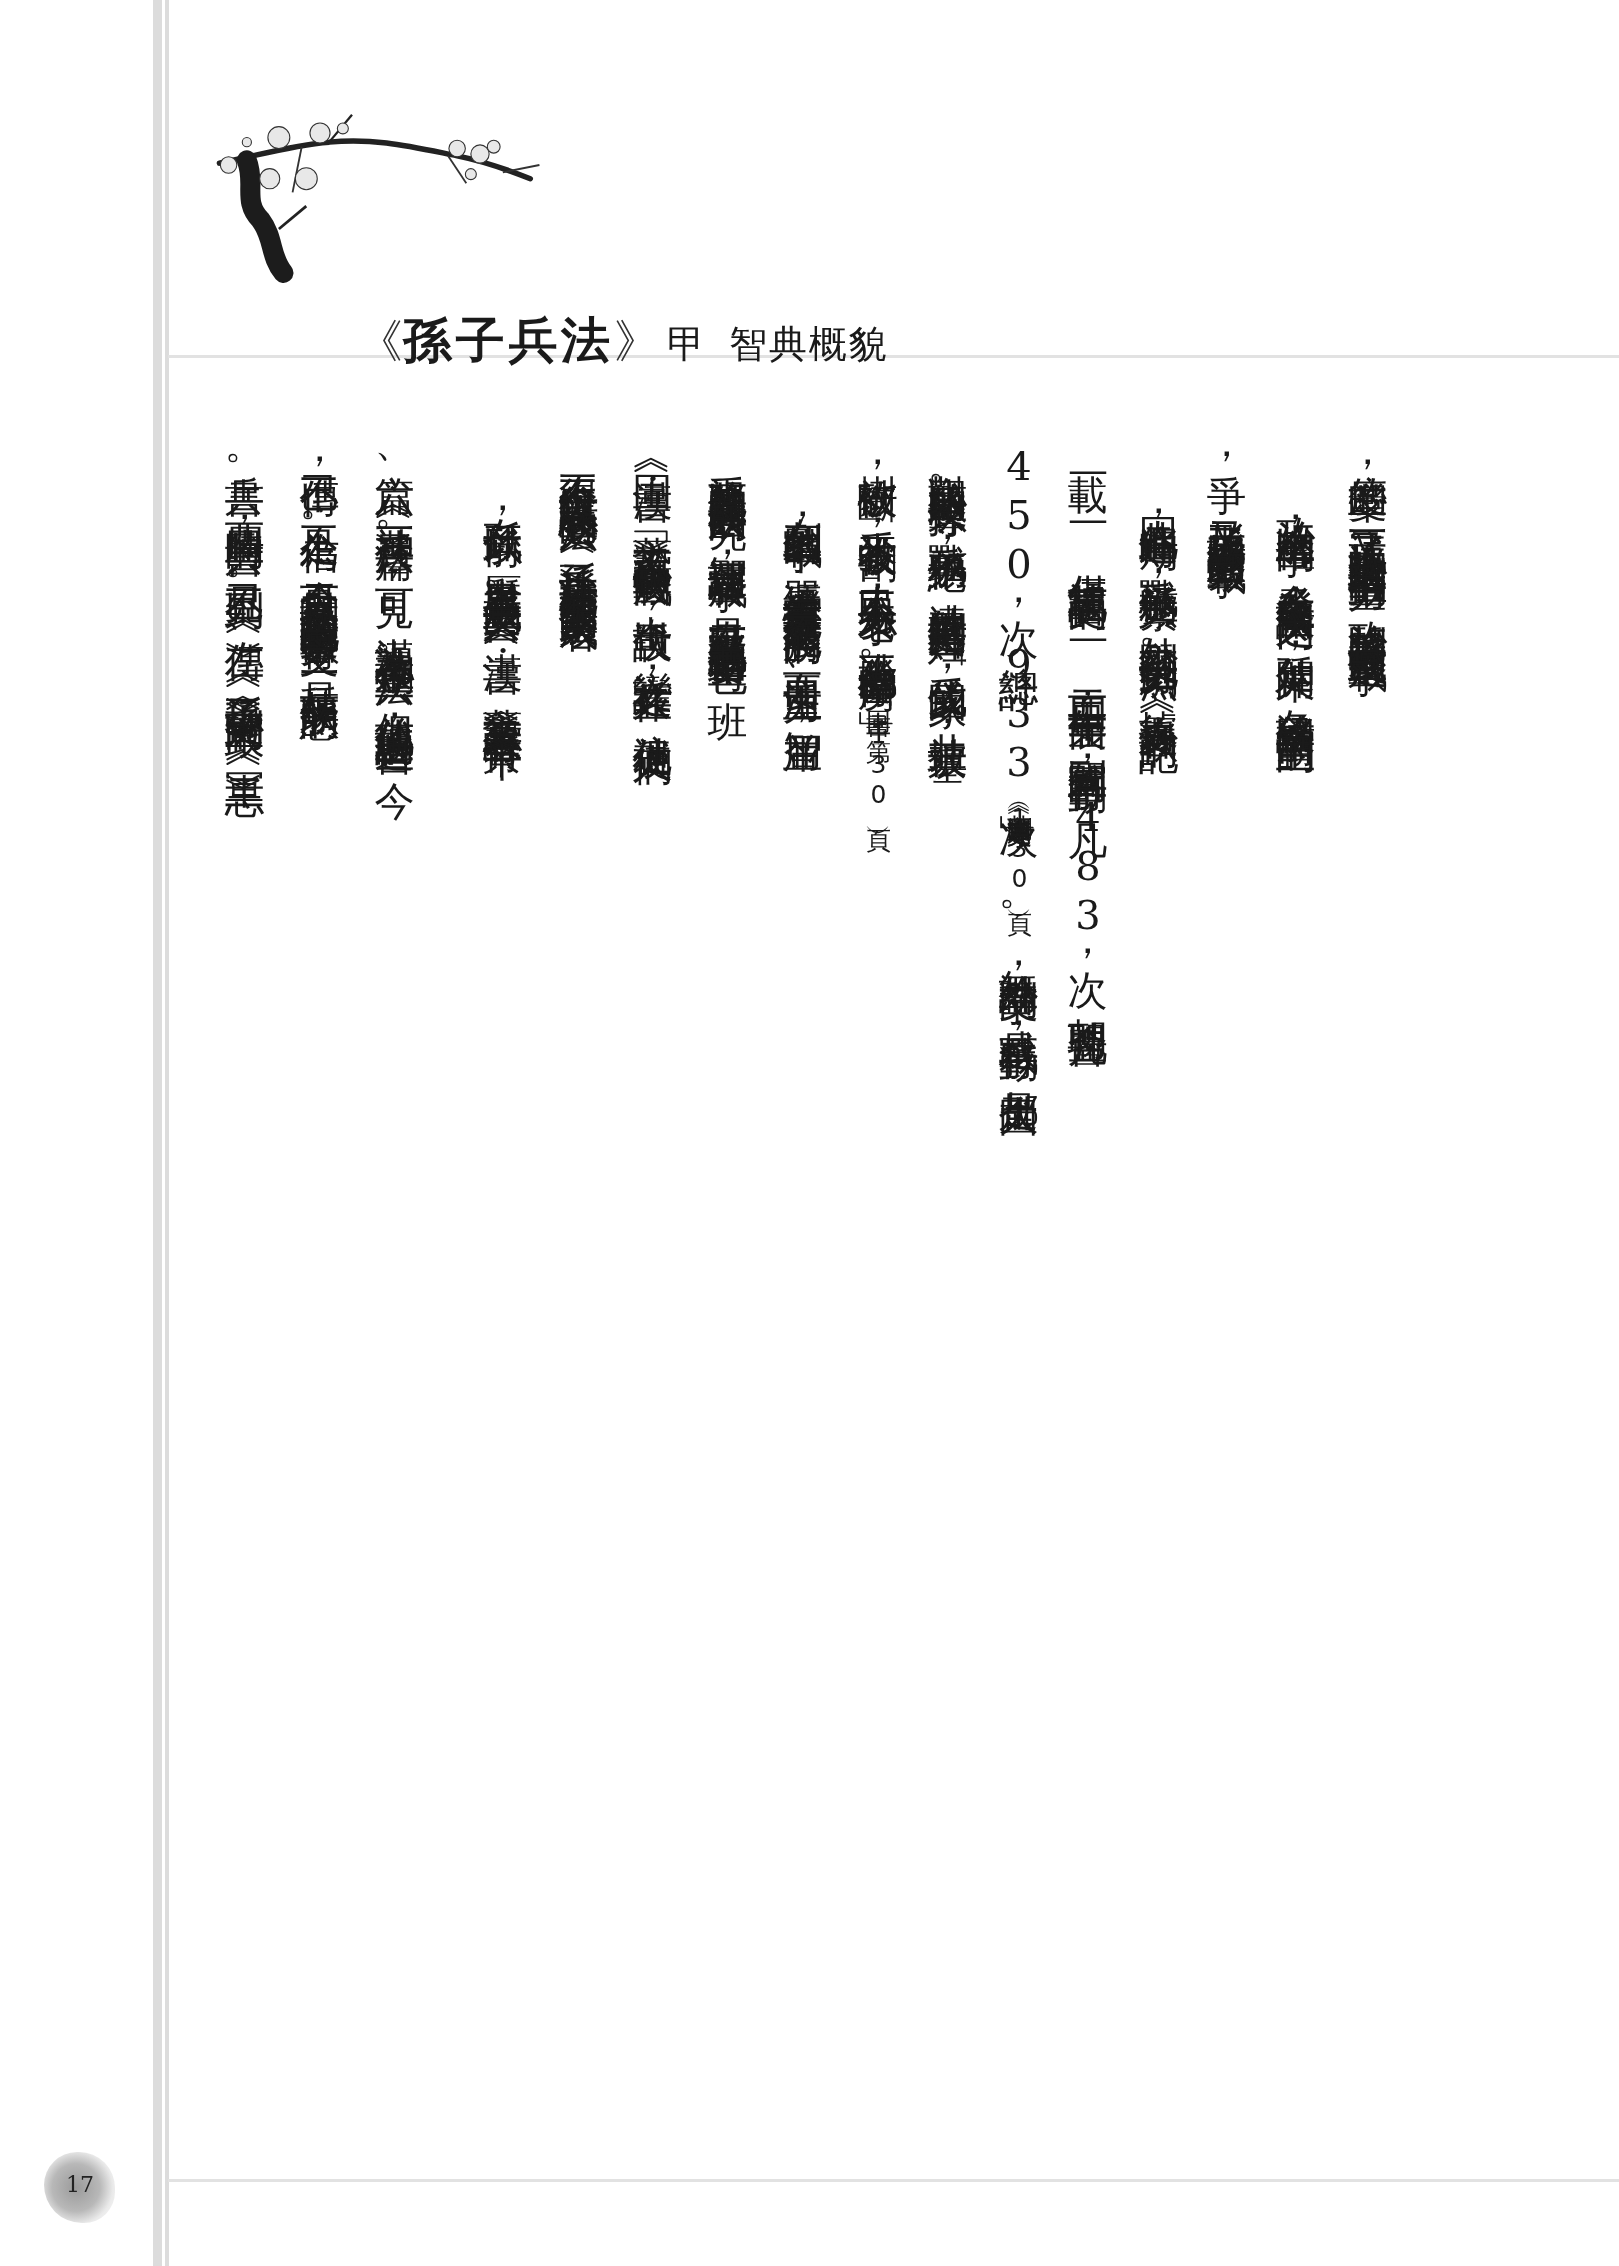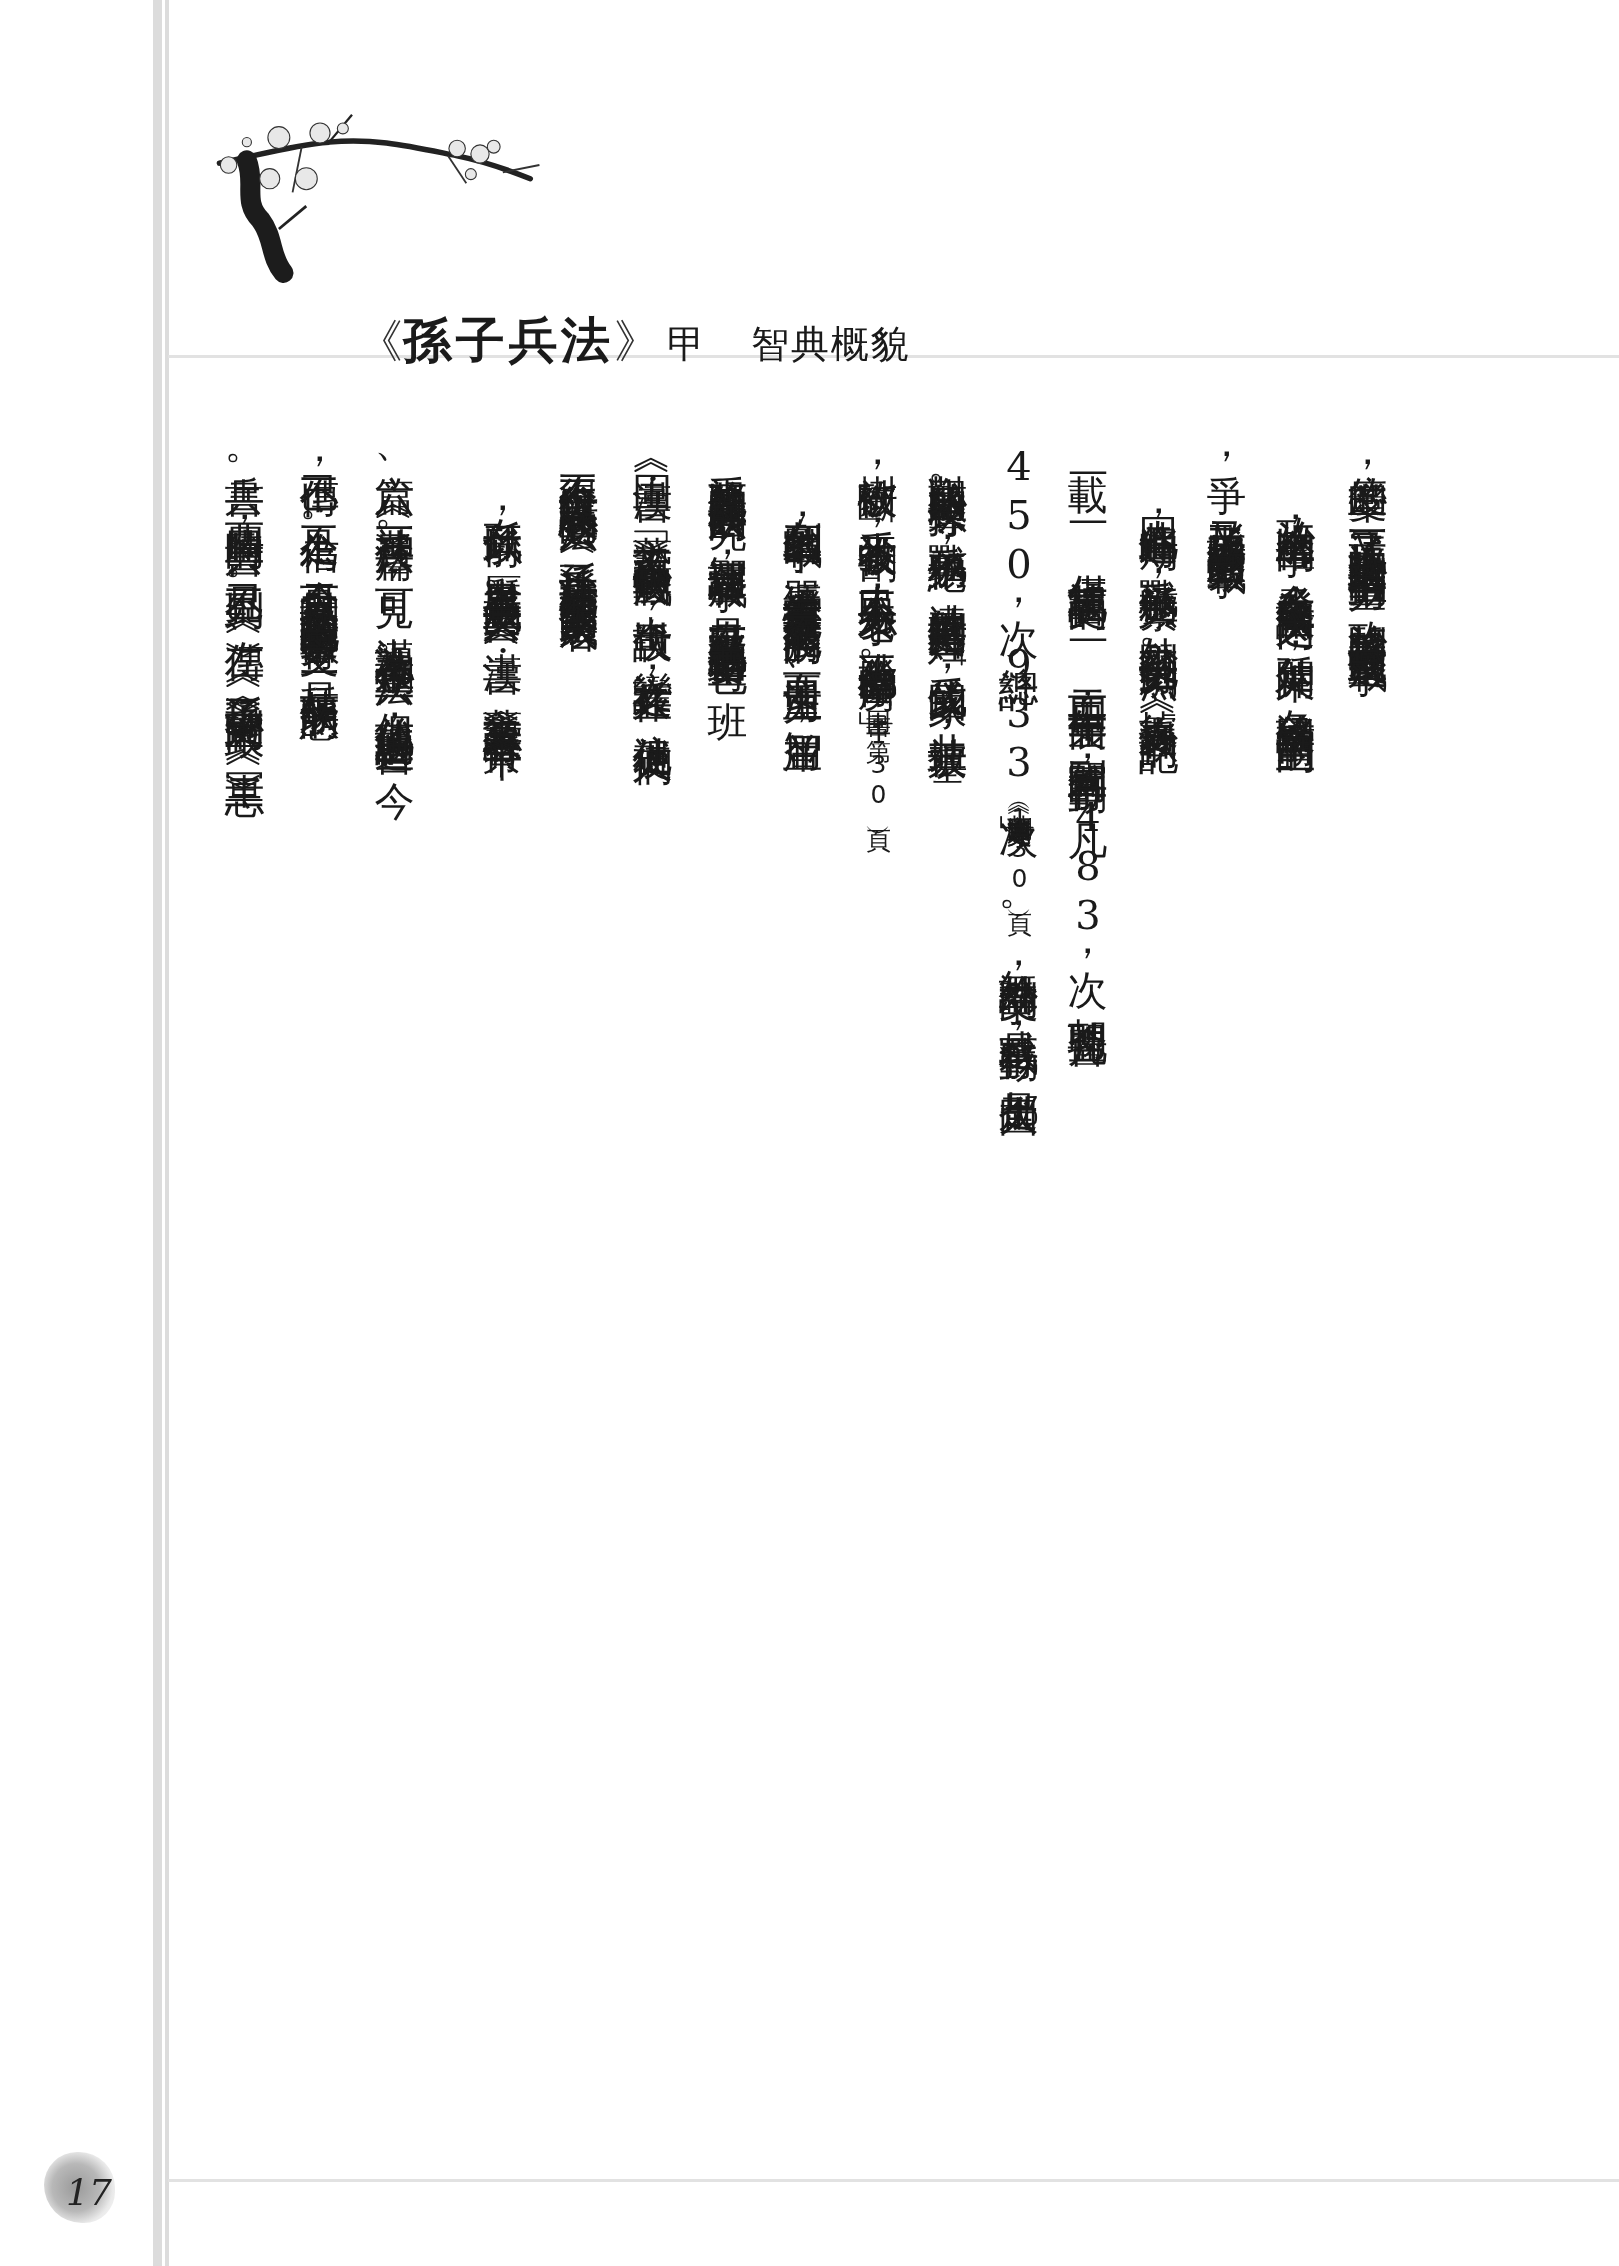--- a/index.html
+++ b/index.html
@@ -6,30 +6,30 @@
   body { width:1619px; height:2267px; position:relative; overflow:hidden;
          font-family: "DejaVu Serif", "Liberation Serif", serif; color:#1a1a1a; }
   .gutter-bar { position:absolute; top:0; bottom:0; background:#dcdcdc; }
   .rule { position:absolute; height:2.7px; background:#e2e2e2; }
   .header { position:absolute; left:183px; top:110px; width:731px; height:183px; }
   .branch { position:absolute; left:9.1px; top:0; width:384px; height:174px; }
   .title { position:absolute; left:174px; top:206px; white-space:nowrap; line-height:1; }
   .title .book { font-family:"DejaVu Serif", serif; font-size:49px; font-weight:bold; letter-spacing:3.7px; }
   .title .bracket { font-family:"DejaVu Sans", sans-serif; font-size:46px; font-weight:200; color:#333; }
   .title .part { font-family:"DejaVu Sans", sans-serif; font-size:38px; margin-left:7.3px; }
-  .title .subtitle { font-family:Liberation Serif, serif; font-size:38px; margin-left:46px; letter-spacing:1.8px; }
+  .title .subtitle { font-family:Liberation Serif, serif; font-size:38px; margin-left:24px; letter-spacing:1.8px; }
   .body-text { position:absolute; top:0; left:0; width:100%; height:100%; }
   .col { position:absolute; top:443px; writing-mode:vertical-rl; text-orientation:upright;
          font-size:40px; line-height:46px; letter-spacing:2.9px; white-space:nowrap;
          font-family:"DejaVu Serif", "Liberation Serif", serif; }
   .col .note { font-family:"DejaVu Sans", sans-serif; font-size:25px; letter-spacing:0.9px; }
   .page-num-wrap { position:absolute; left:44px; top:2152px; width:71px; height:71px; }
   .ink-blob { position:absolute; left:0; top:0; width:71px; height:71px; border-radius:48% 52% 45% 55%;
               background: radial-gradient(circle at 45% 50%, #9a9a9a 0%, #b8b8b8 45%, rgba(220,220,220,0.6) 70%, rgba(255,255,255,0) 100%); }
-  .page-num { position:absolute; left:22px; top:20px; font-family:"DejaVu Serif", serif; font-style:italic; font-size:36px; color:#222; }
+  .page-num { position:absolute; left:22px; top:20px; font-family:"DejaVu Serif", serif; font-size:22px; color:#222; }
 </style>
 </head>
 <body>
 
 <div class="gutter-bar" style="left:153px;width:9.1px;"></div>
 <div class="gutter-bar" style="left:165px;width:3.7px;"></div>
 
 <div class="rule" style="left:168px;right:0;top:355px;"></div>
 <div class="rule" style="left:168px;right:0;top:2179px;"></div>
 

